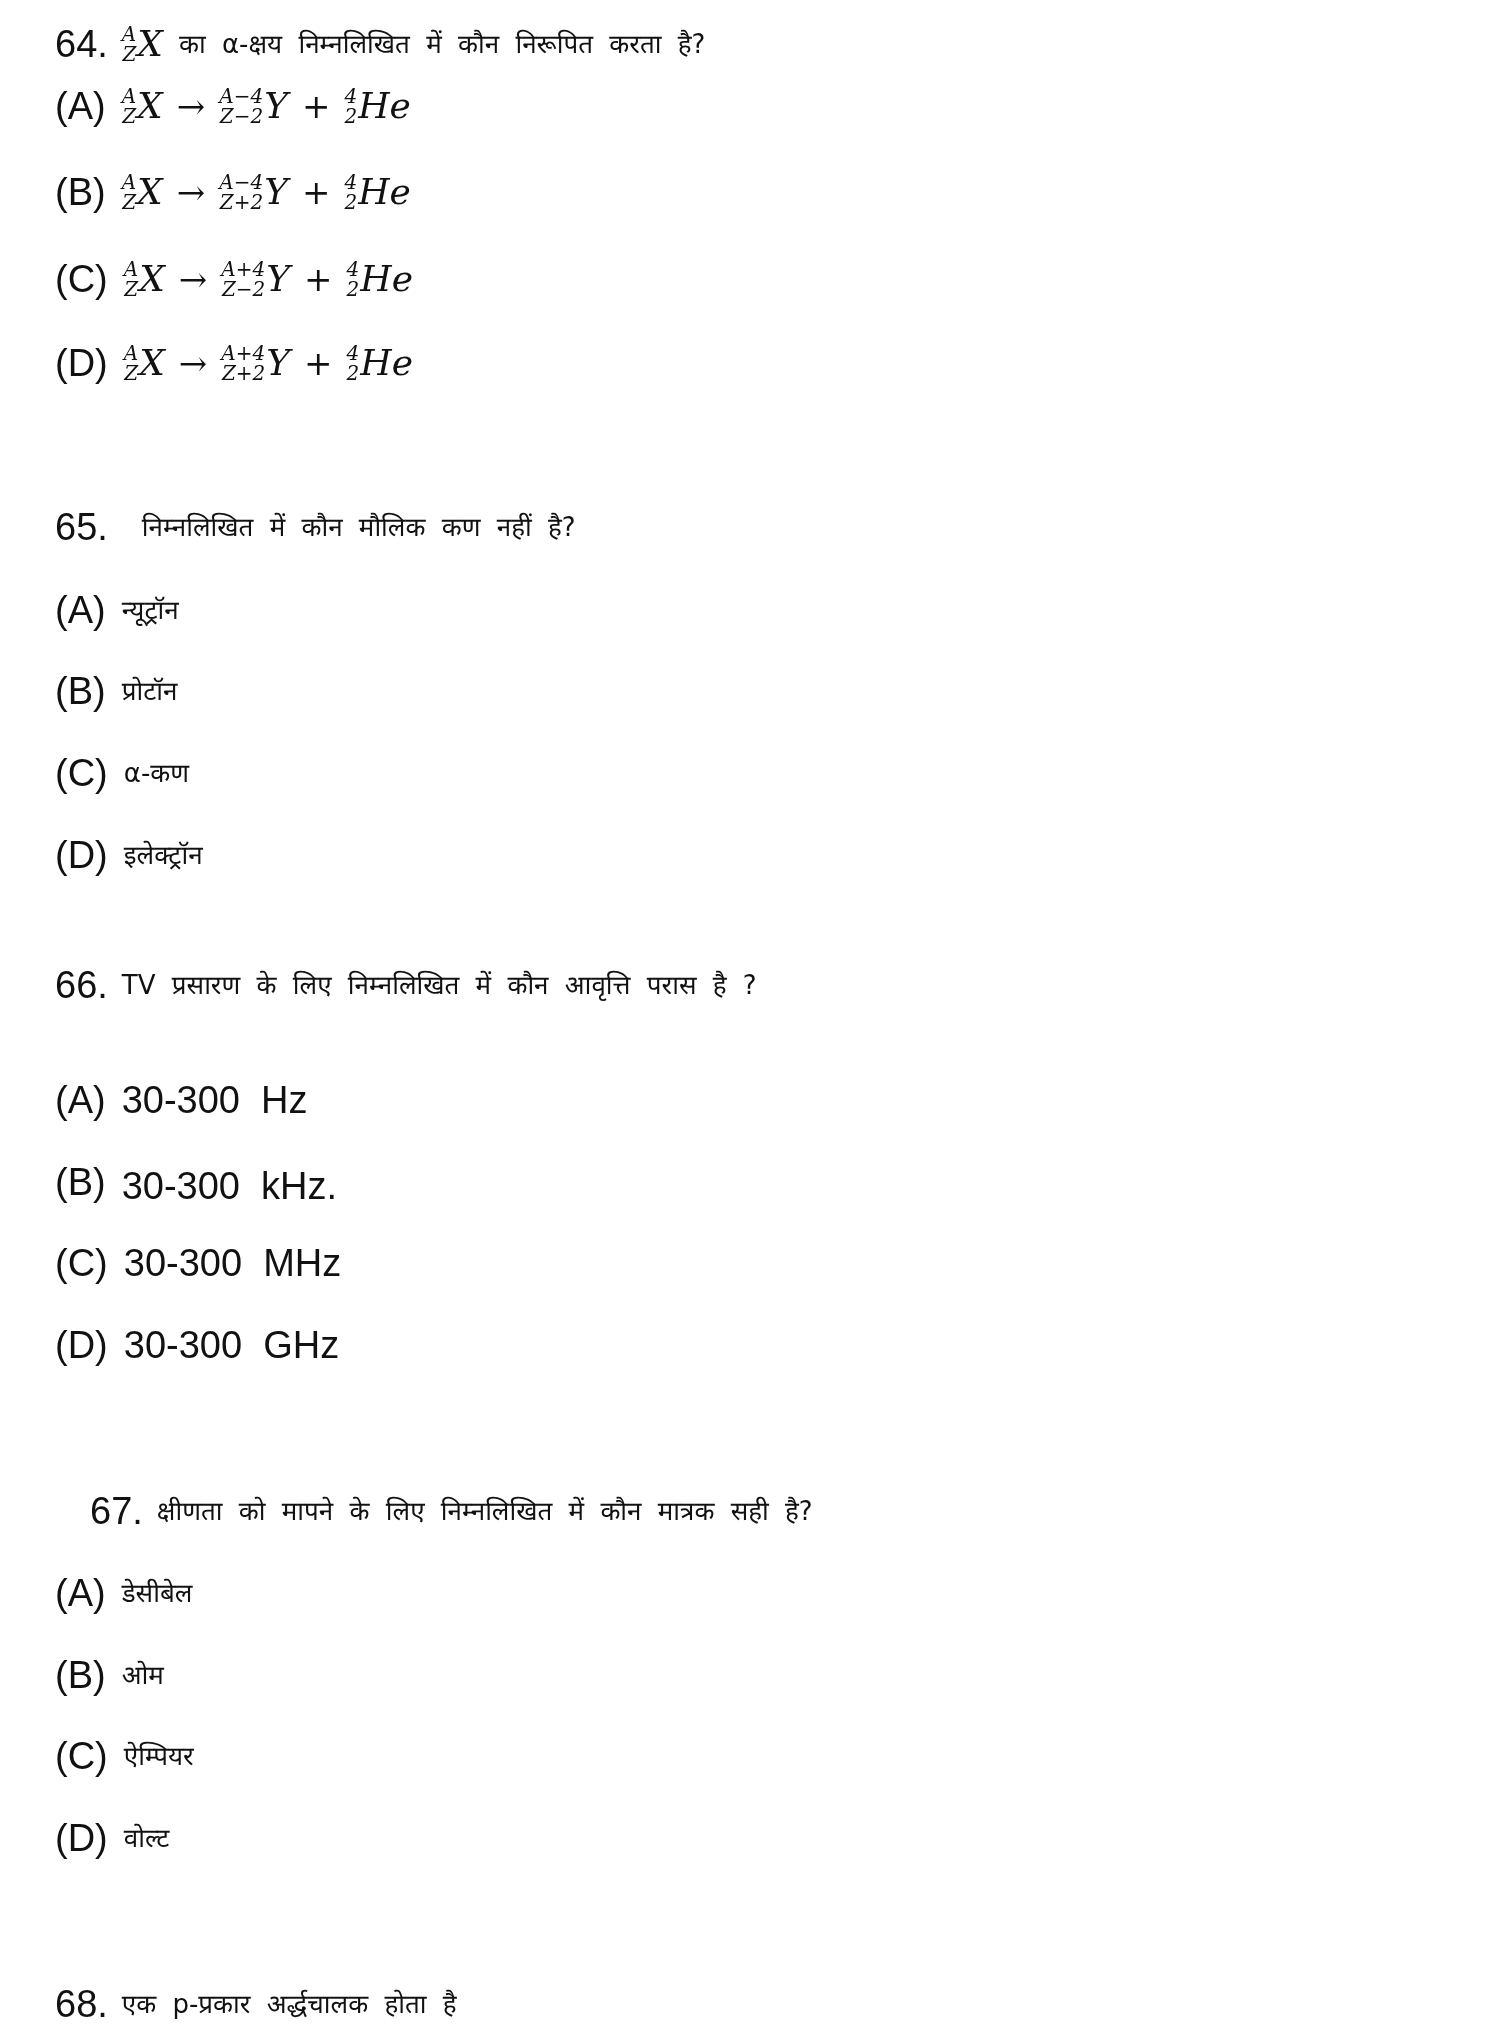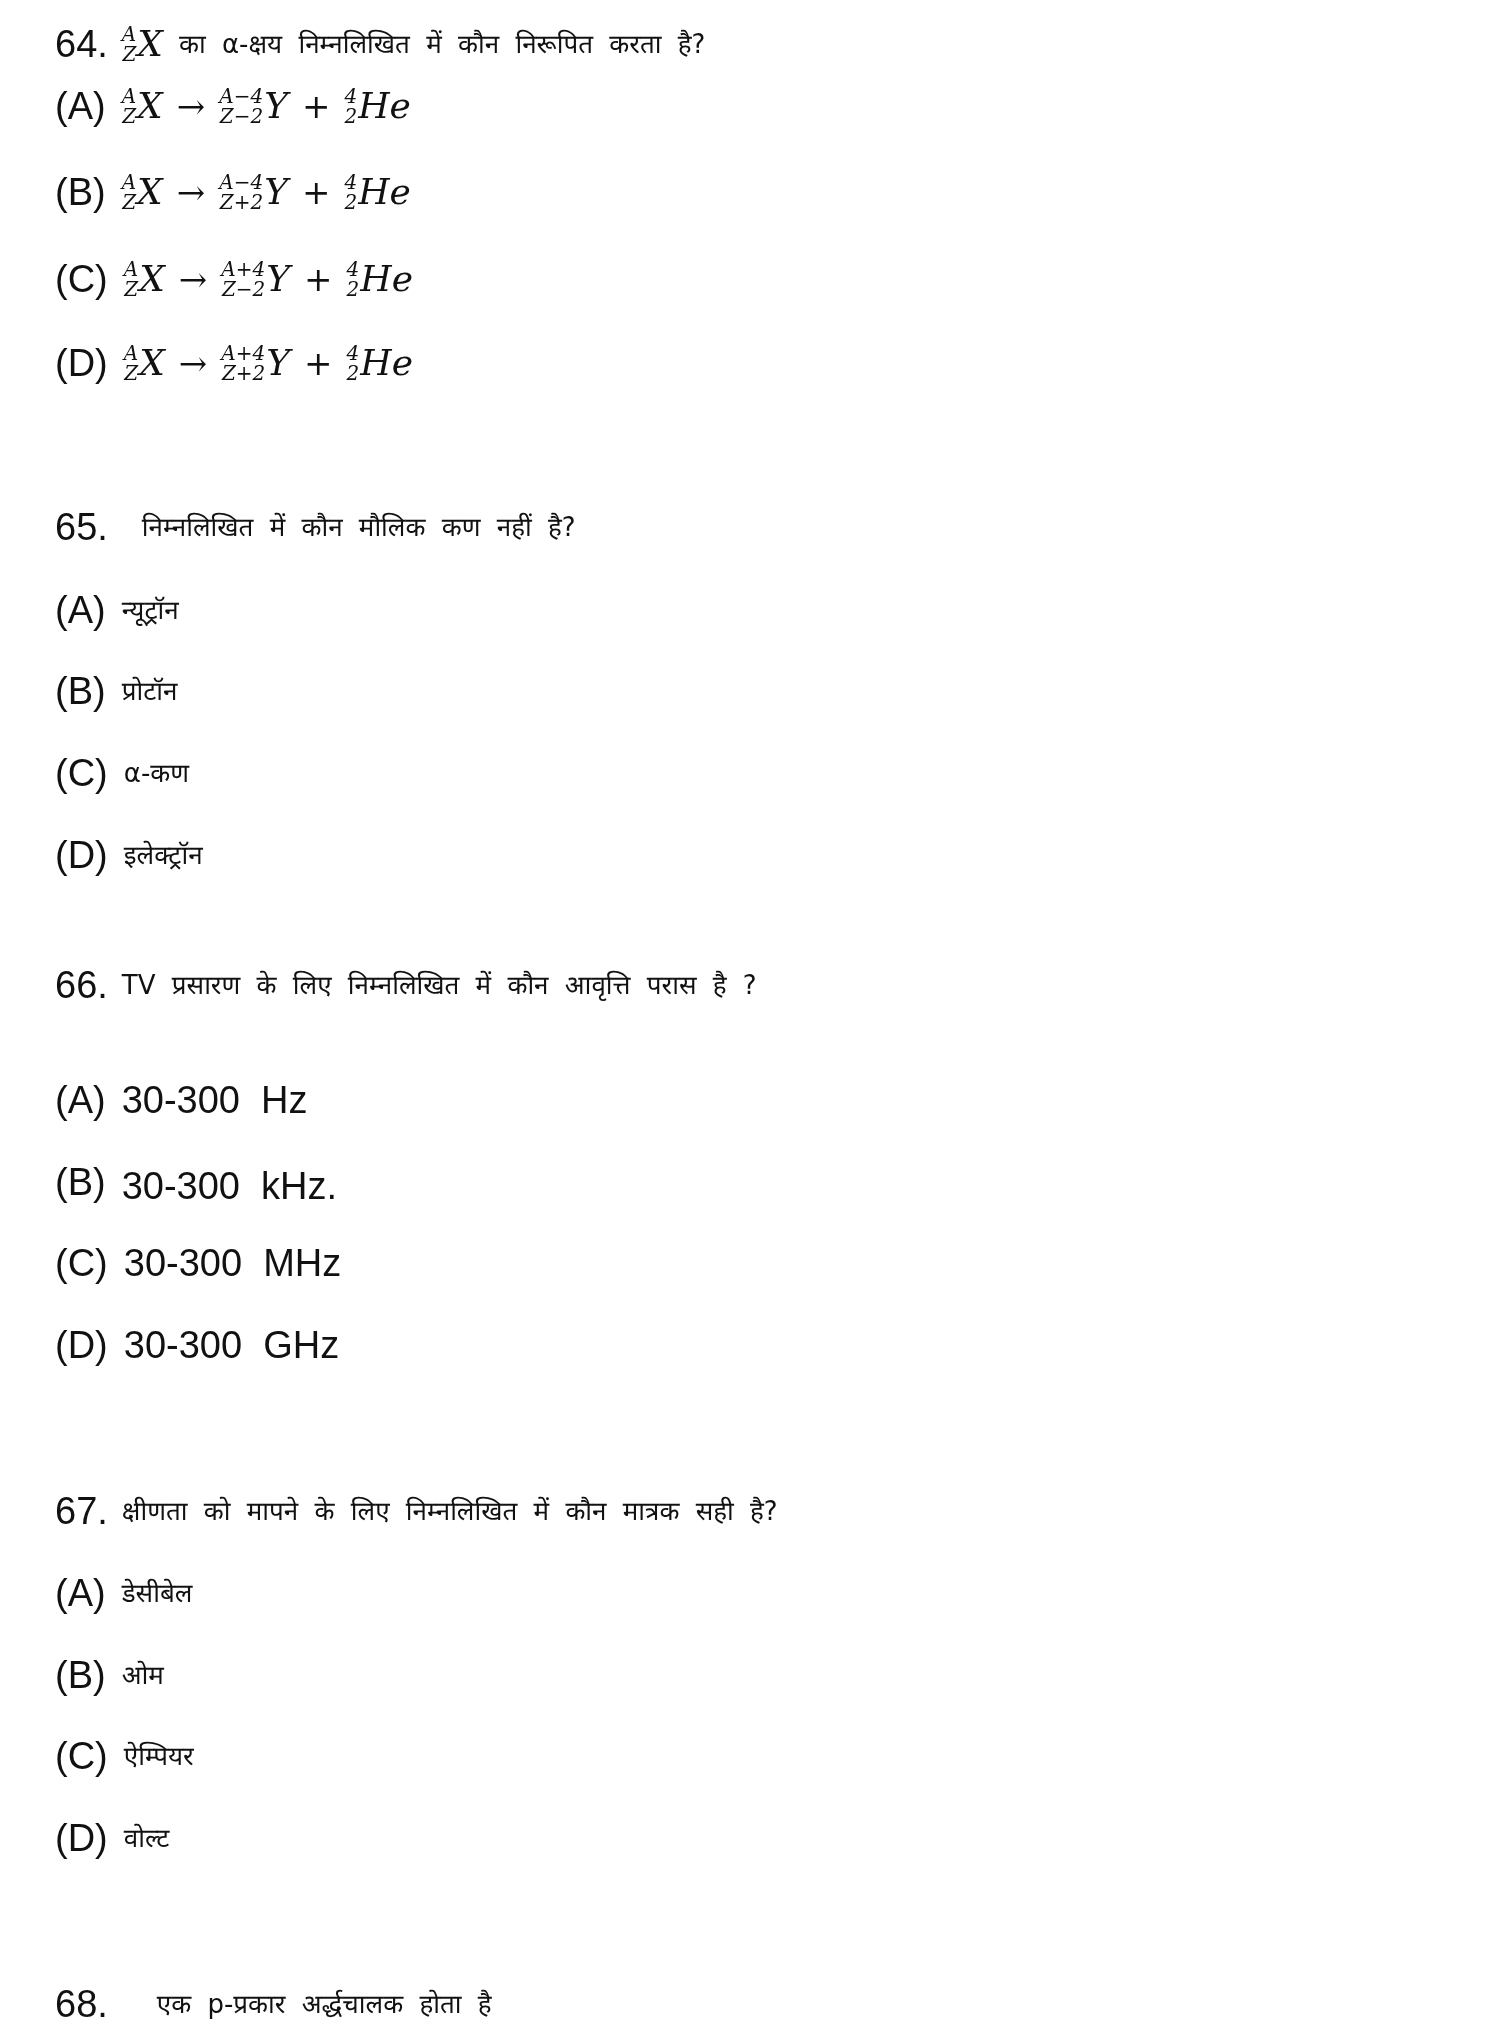--- a/index.html
+++ b/index.html
@@ -185,37 +185,37 @@
 </div>
 <div class="line" style="top:1235px;">
   <span class="opt-label">(C)</span>
   <span style="white-space:pre;">30-300  MHz</span>
 </div>
 <div class="line" style="top:1317px;">
   <span class="opt-label">(D)</span>
   <span style="white-space:pre;">30-300  GHz</span>
 </div>
 
-<div class="line" style="top:1483px;">
+<div class="line" style="top:1483px;margin-left:35px;">
   <span class="qnum">67.</span>
   <span class="hi">क्षीणता को मापने के लिए निम्नलिखित में कौन मात्रक सही है?</span>
 </div>
 <div class="line" style="top:1565px;">
   <span class="opt-label">(A)</span>
   <span class="hi">डेसीबेल</span>
 </div>
 <div class="line" style="top:1647px;">
   <span class="opt-label">(B)</span>
   <span class="hi">ओम</span>
 </div>
 <div class="line" style="top:1728px;">
   <span class="opt-label">(C)</span>
   <span class="hi">ऐम्पियर</span>
 </div>
 <div class="line" style="top:1810px;">
   <span class="opt-label">(D)</span>
   <span class="hi">वोल्ट</span>
 </div>
 
-<div class="line" style="top:1976px;gap:35px;">
+<div class="line" style="top:1976px;">
   <span class="qnum">68.</span>
   <span class="hi">एक p-प्रकार अर्द्धचालक होता है</span>
 </div>
 
 </body></html>

